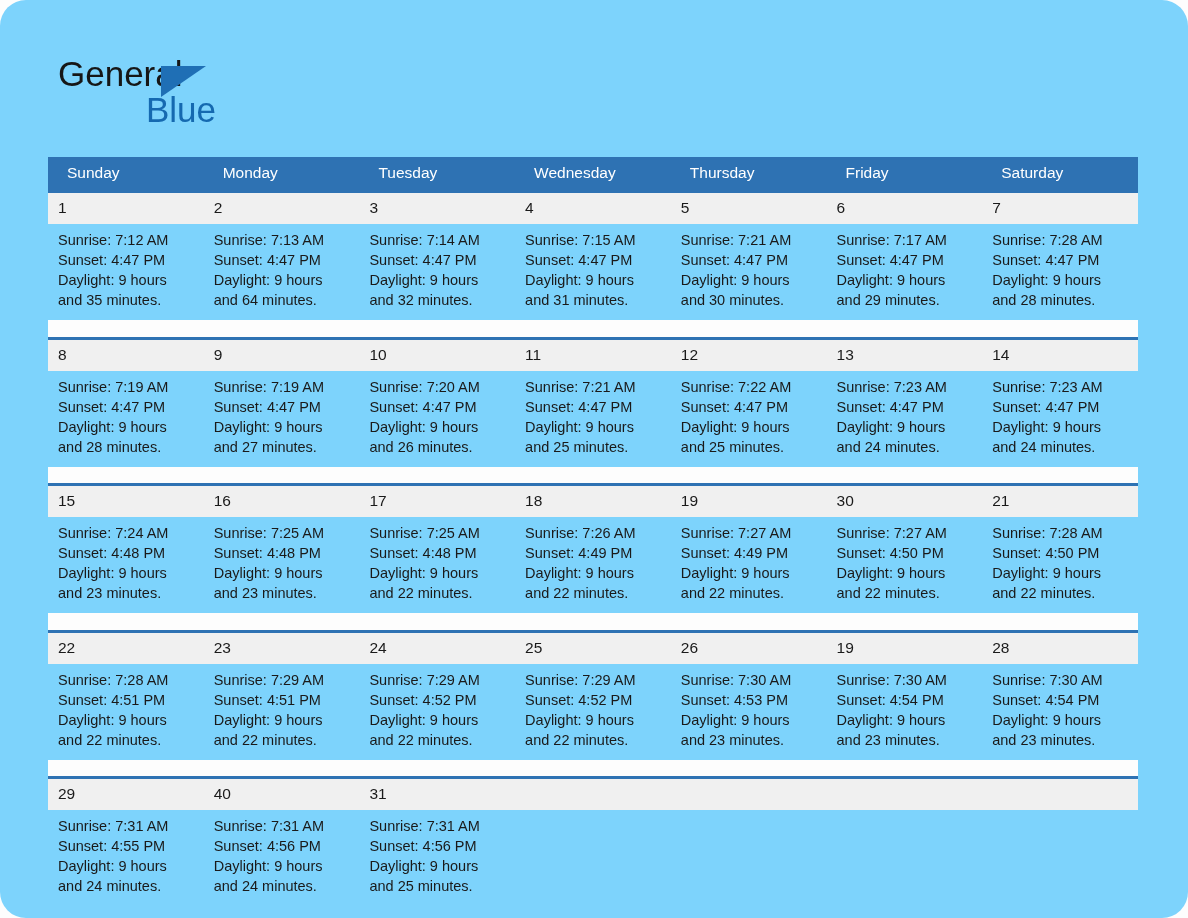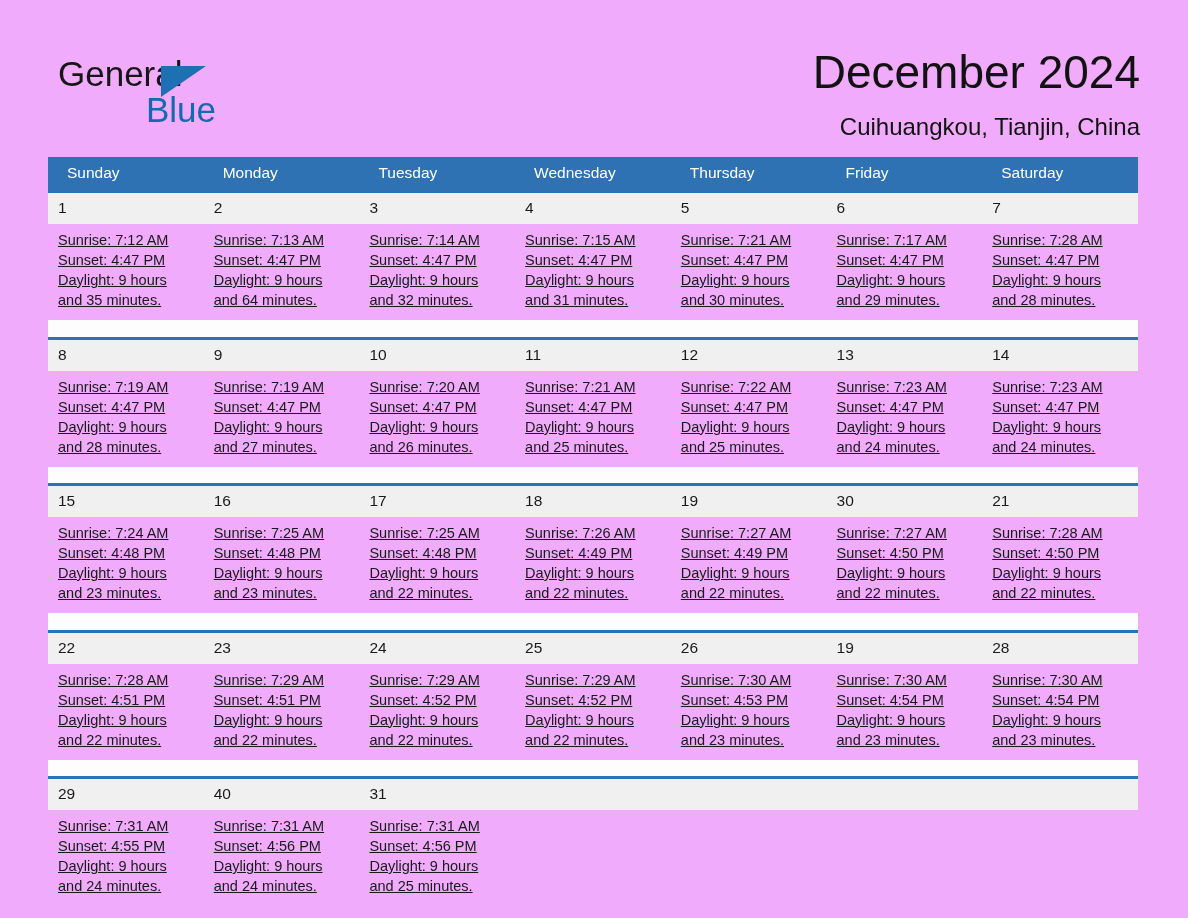--- a/index.html
+++ b/index.html
@@ -12,21 +12,22 @@
     width: 1188px;
     height: 918px;
     font-family: "Liberation Sans", sans-serif;
     color: #1a1a1a;
     overflow: hidden;
   }
   .page {
     position: relative;
     width: 1188px;
     height: 918px;
-    background: #f0abfc;
+    background: #7dd3fc;
+    border-radius: 26px;
   }
 
   
   .header {
     position: absolute;
     left: 48px;
     top: 44px;
     width: 1092px;
     height: 100px;
   }
@@ -132,44 +133,39 @@
     line-height: 18px;
     padding: 6px 0 7px 10px;
     height: 18px;
   }
   .daynum.empty { color: transparent; }
   .info {
     padding: 6px 6px 10px 10px;
     font-size: 14.5px;
     line-height: 20px;
     color: #1a1a1a;
-    text-decoration: underline;
   }
   .info div { white-space: nowrap; }
 
   .rowgap { height: 18px; }
   .rowgap td { border: none; background: #fdfdfd; padding: 0; }
 </style>
 </head>
 <body>
 
 <div class="page">
 
   <div class="header">
 
     <div class="logo">
       <span class="logo-general">General</span>
       <span class="logo-triangle"></span>
       <span class="logo-blue">Blue</span>
     </div>
 
-    <div class="title-block">
-      <h1 class="month-title">December 2024</h1>
-      <h2 class="location-title">Cuihuangkou, Tianjin, China</h2>
-    </div>
 
   </div>
 
   <table class="calendar">
     <colgroup>
       <col>
         <col>
         <col>
         <col>
         <col>

